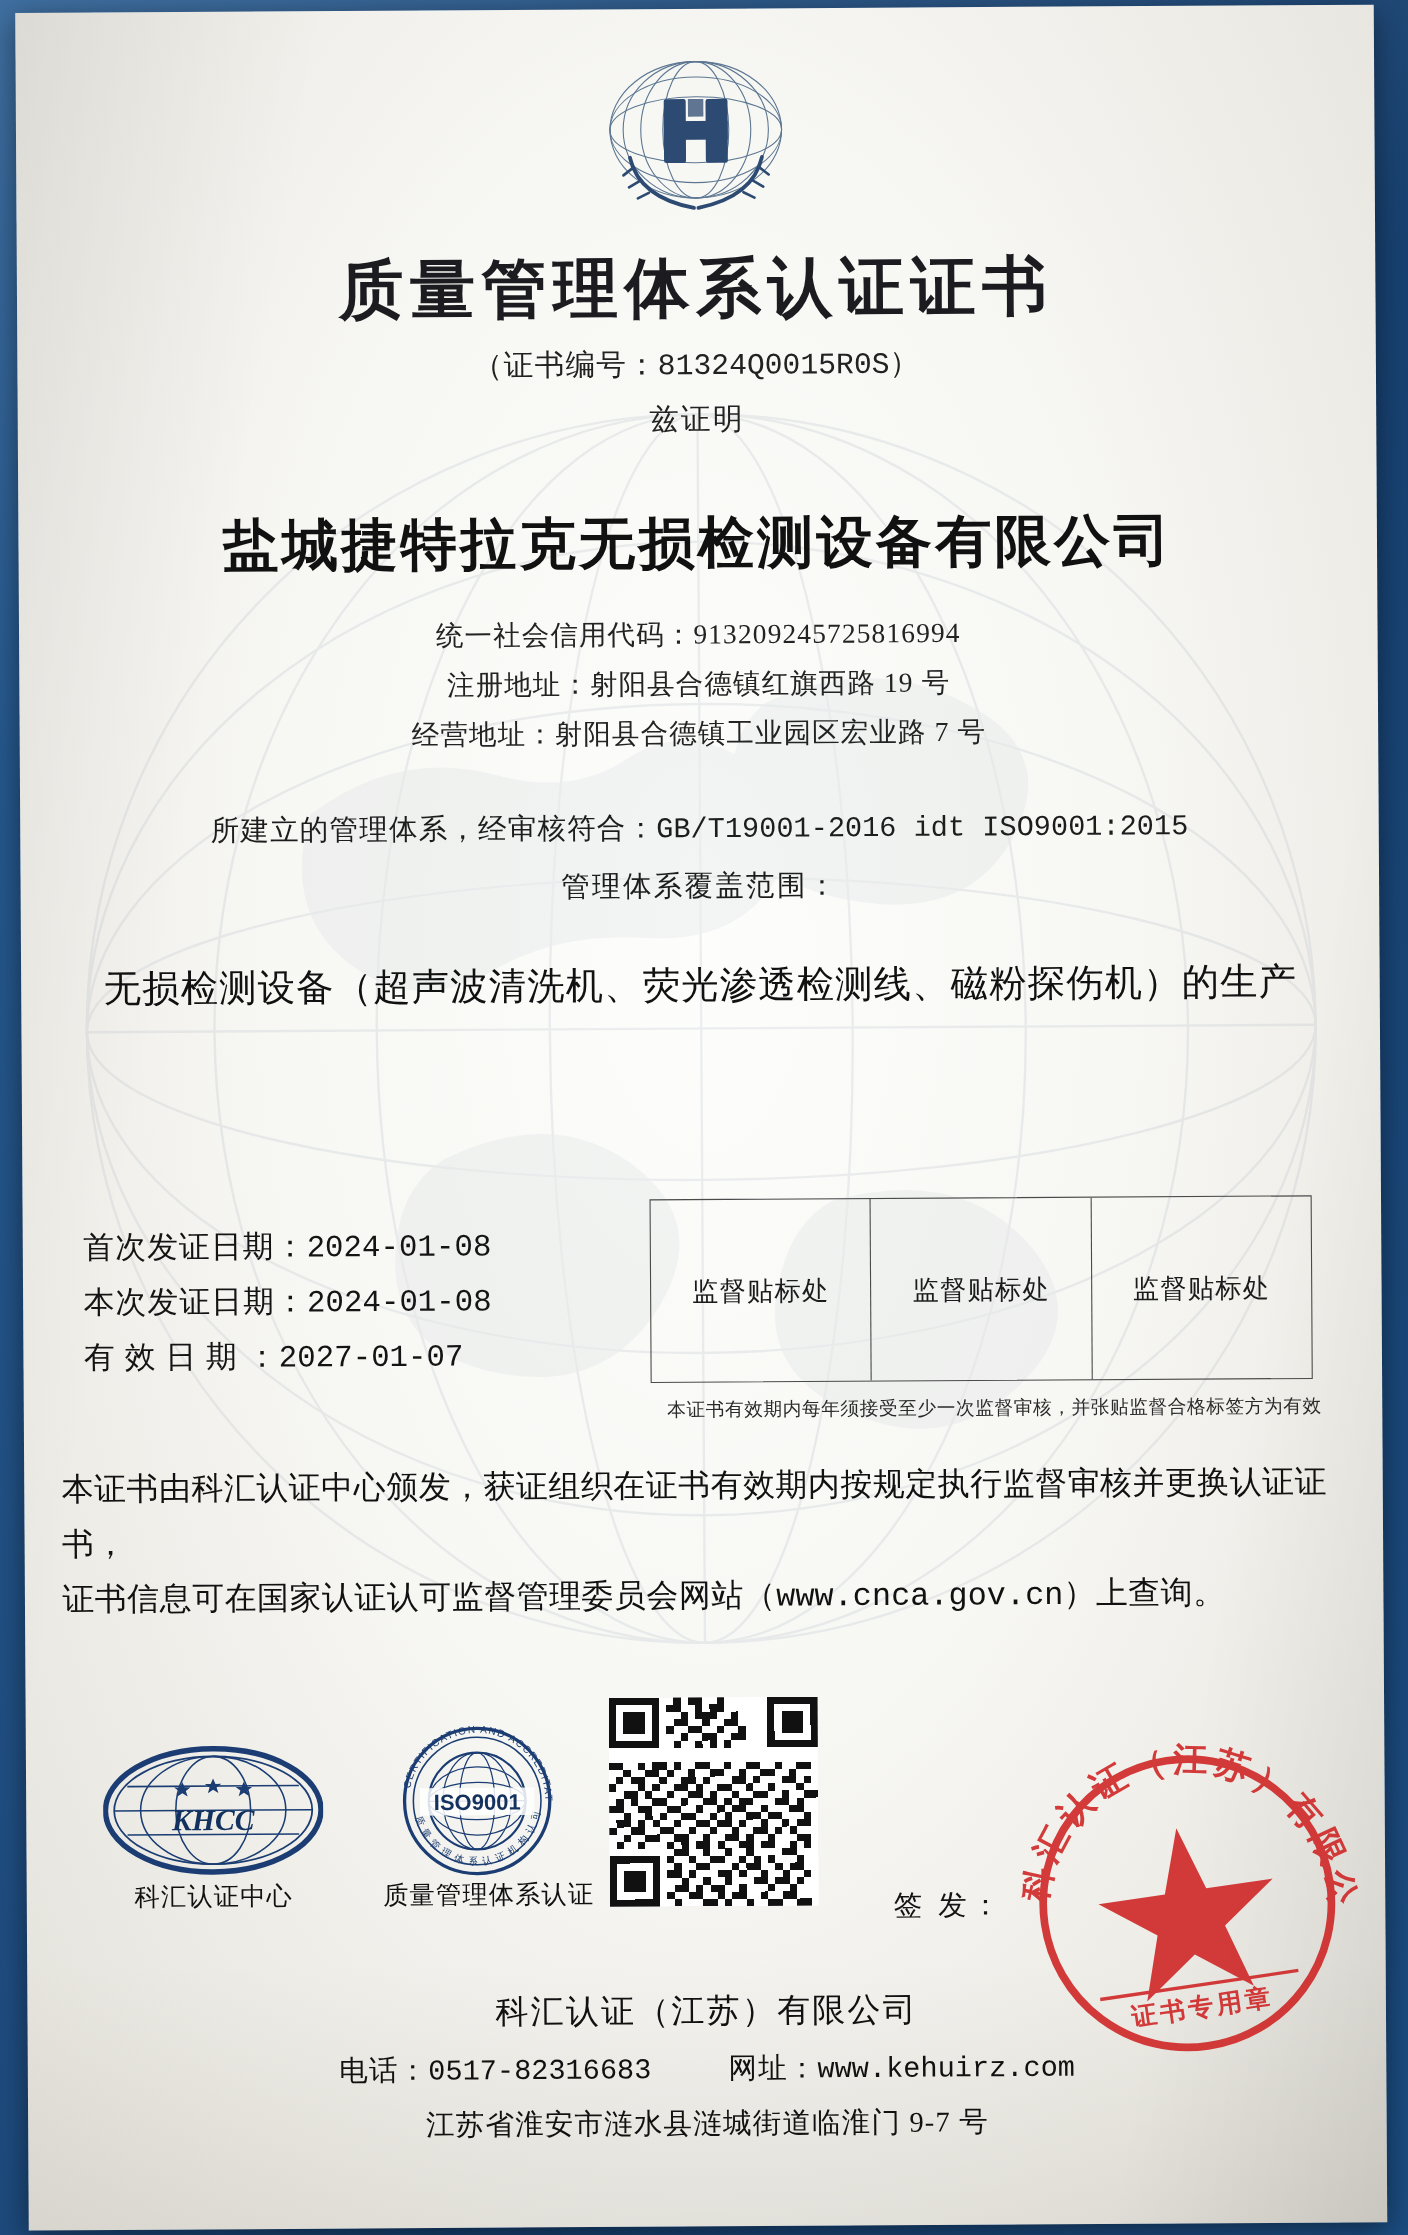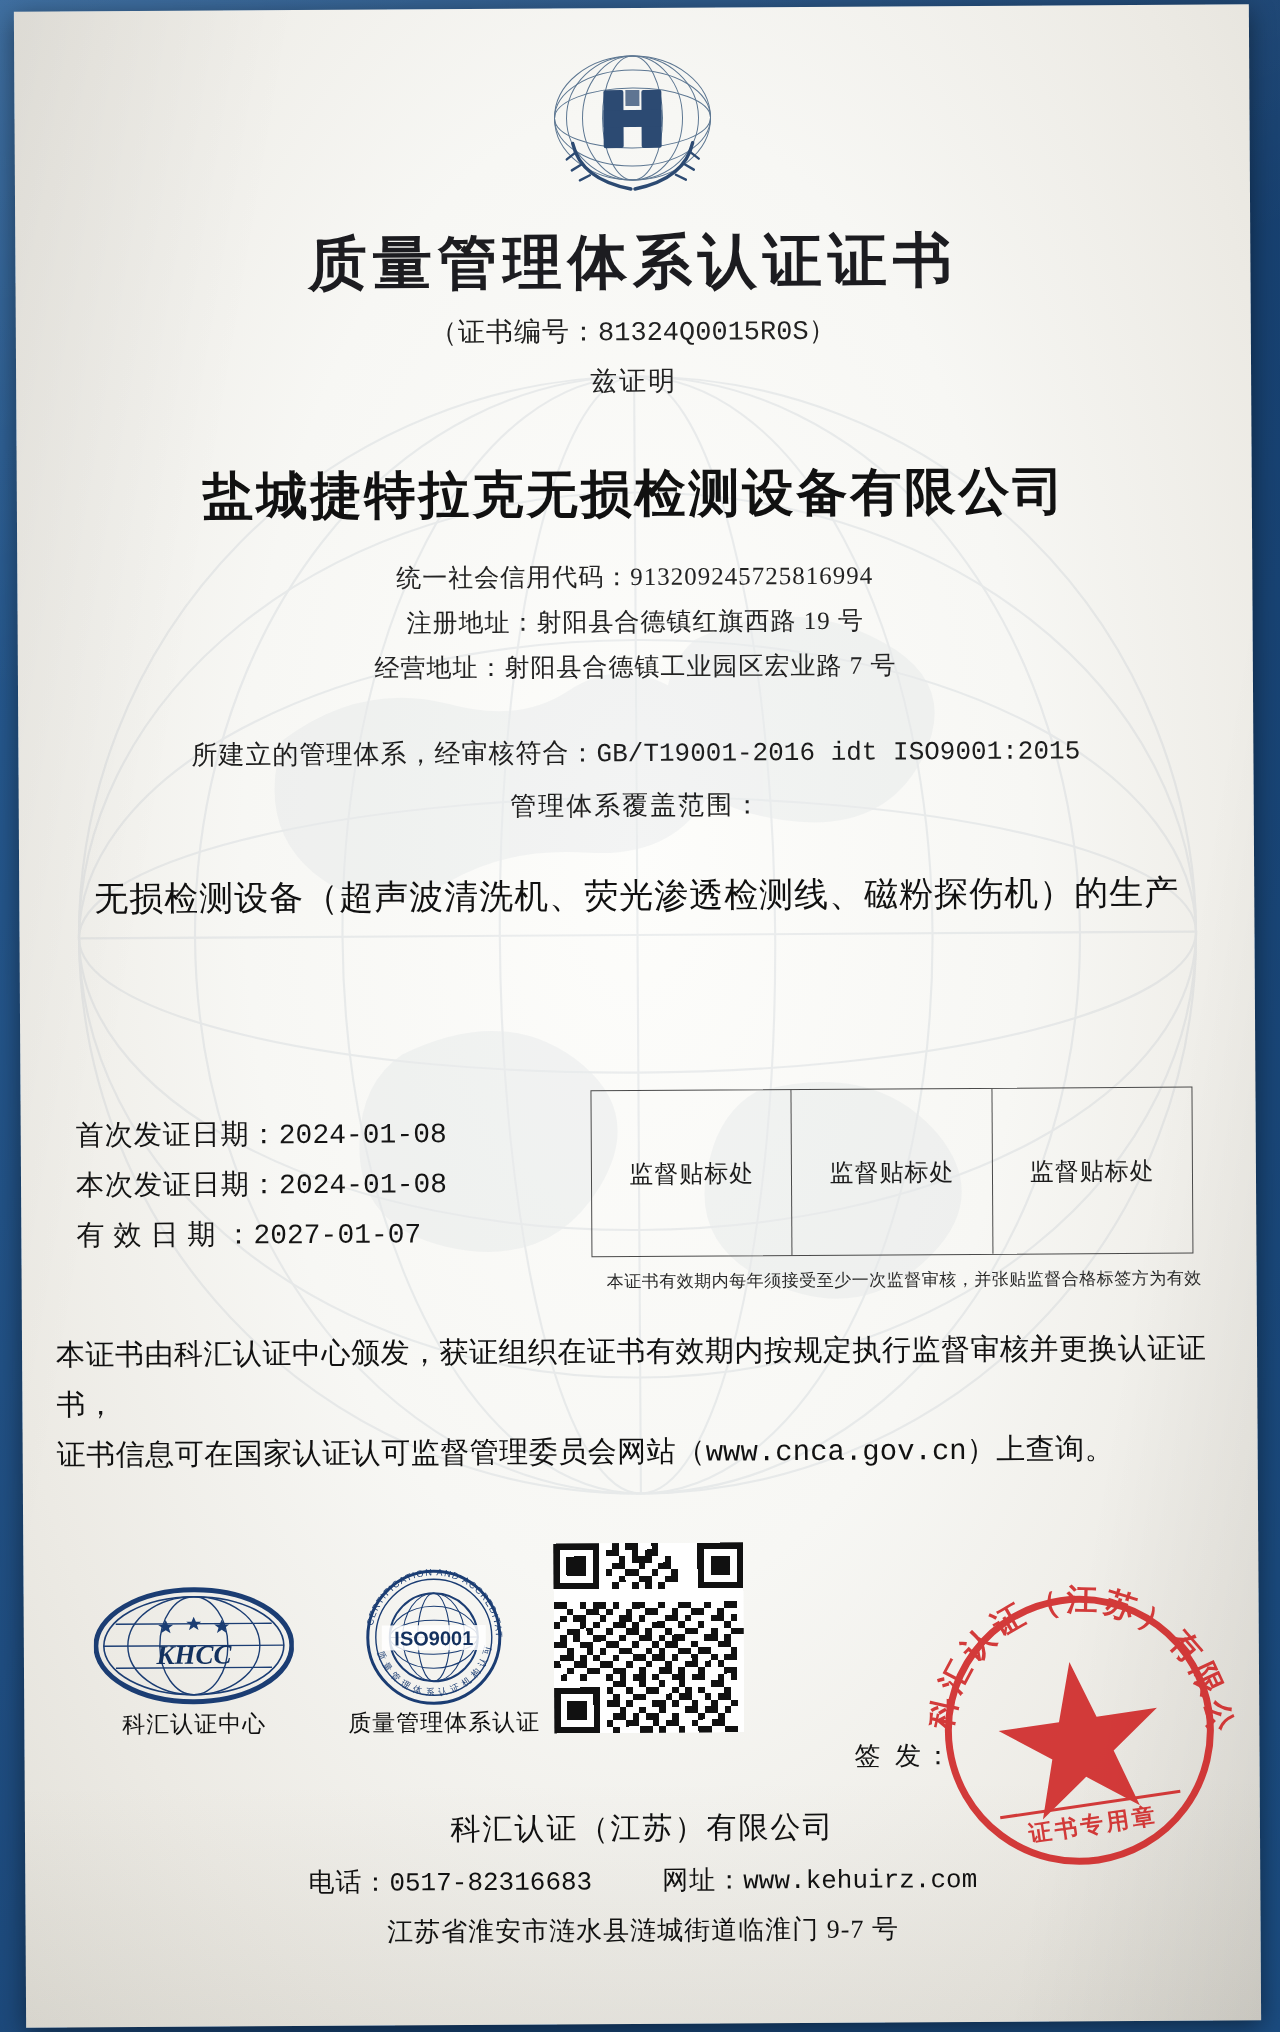--- a/index.html
+++ b/index.html
@@ -116,21 +116,21 @@
 
   
   .khcc{position:absolute;left:70px;top:1575px;width:200px;height:120px;}
   .khcc-cap{position:absolute;left:60px;top:1698px;width:220px;text-align:center;font-size:23px;color:#111;letter-spacing:1px;}
   .iso{position:absolute;left:330px;top:1558px;width:160px;height:140px;}
   .iso-cap{position:absolute;left:310px;top:1698px;width:220px;text-align:center;font-size:23px;color:#111;letter-spacing:1px;}
 
   .qr{position:absolute;left:530px;top:1535px;width:190px;height:190px;}
 
   
-  .sign-label{position:absolute;left:830px;top:1708px;font-size:26px;color:#141414;letter-spacing:4px;margin-top:24px;}
+  .sign-label{position:absolute;left:788px;top:1708px;font-size:26px;color:#141414;letter-spacing:4px;}
   .seal{position:absolute;left:890px;top:1560px;width:330px;height:330px;}
 
   
   .foot1{position:absolute;left:0;right:0;top:1800px;text-align:center;font-size:30px;color:#111;letter-spacing:2px;}
   .foot2{position:absolute;left:0;right:0;top:1855px;text-align:center;font-size:26px;color:#111;letter-spacing:1px;}
   .foot2 .mono{font-family:"Liberation Mono","DejaVu Sans Mono",monospace;letter-spacing:0;}
   .foot3{position:absolute;left:0;right:0;top:1905px;text-align:center;font-size:26px;color:#111;letter-spacing:1px;}
   .gap{display:inline-block;width:70px;}
 </style>
 </head>

